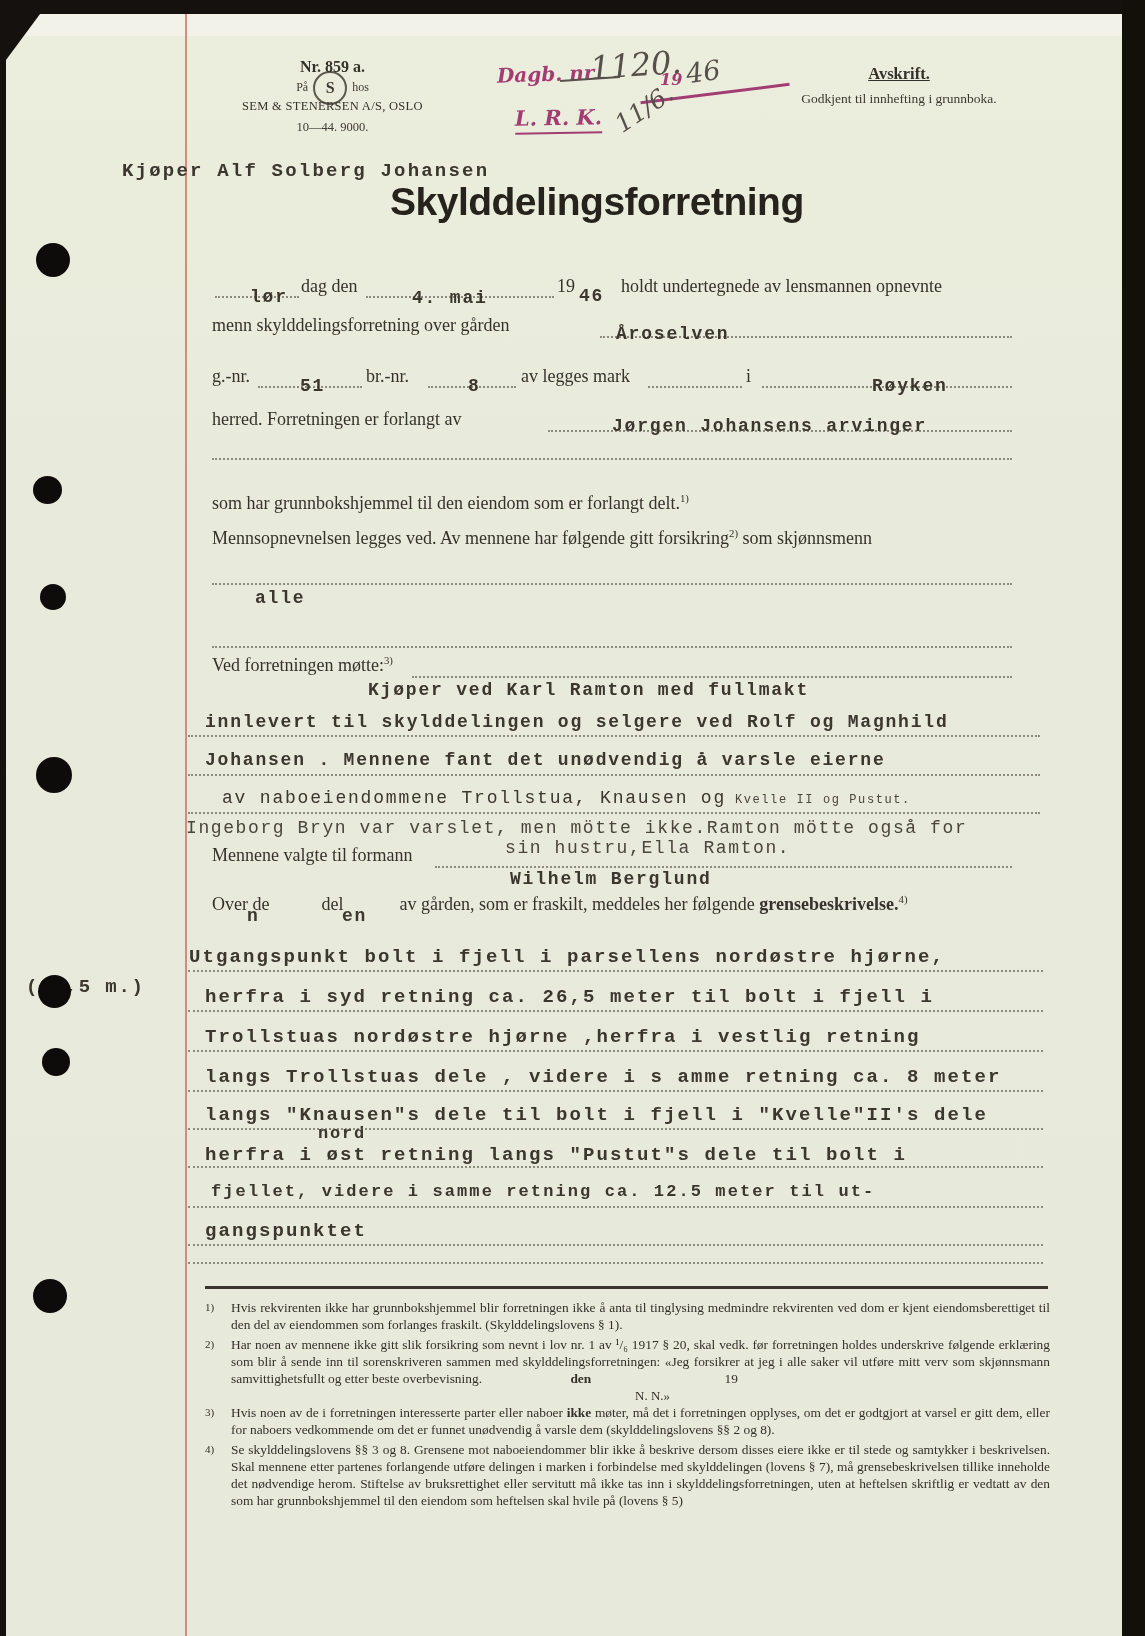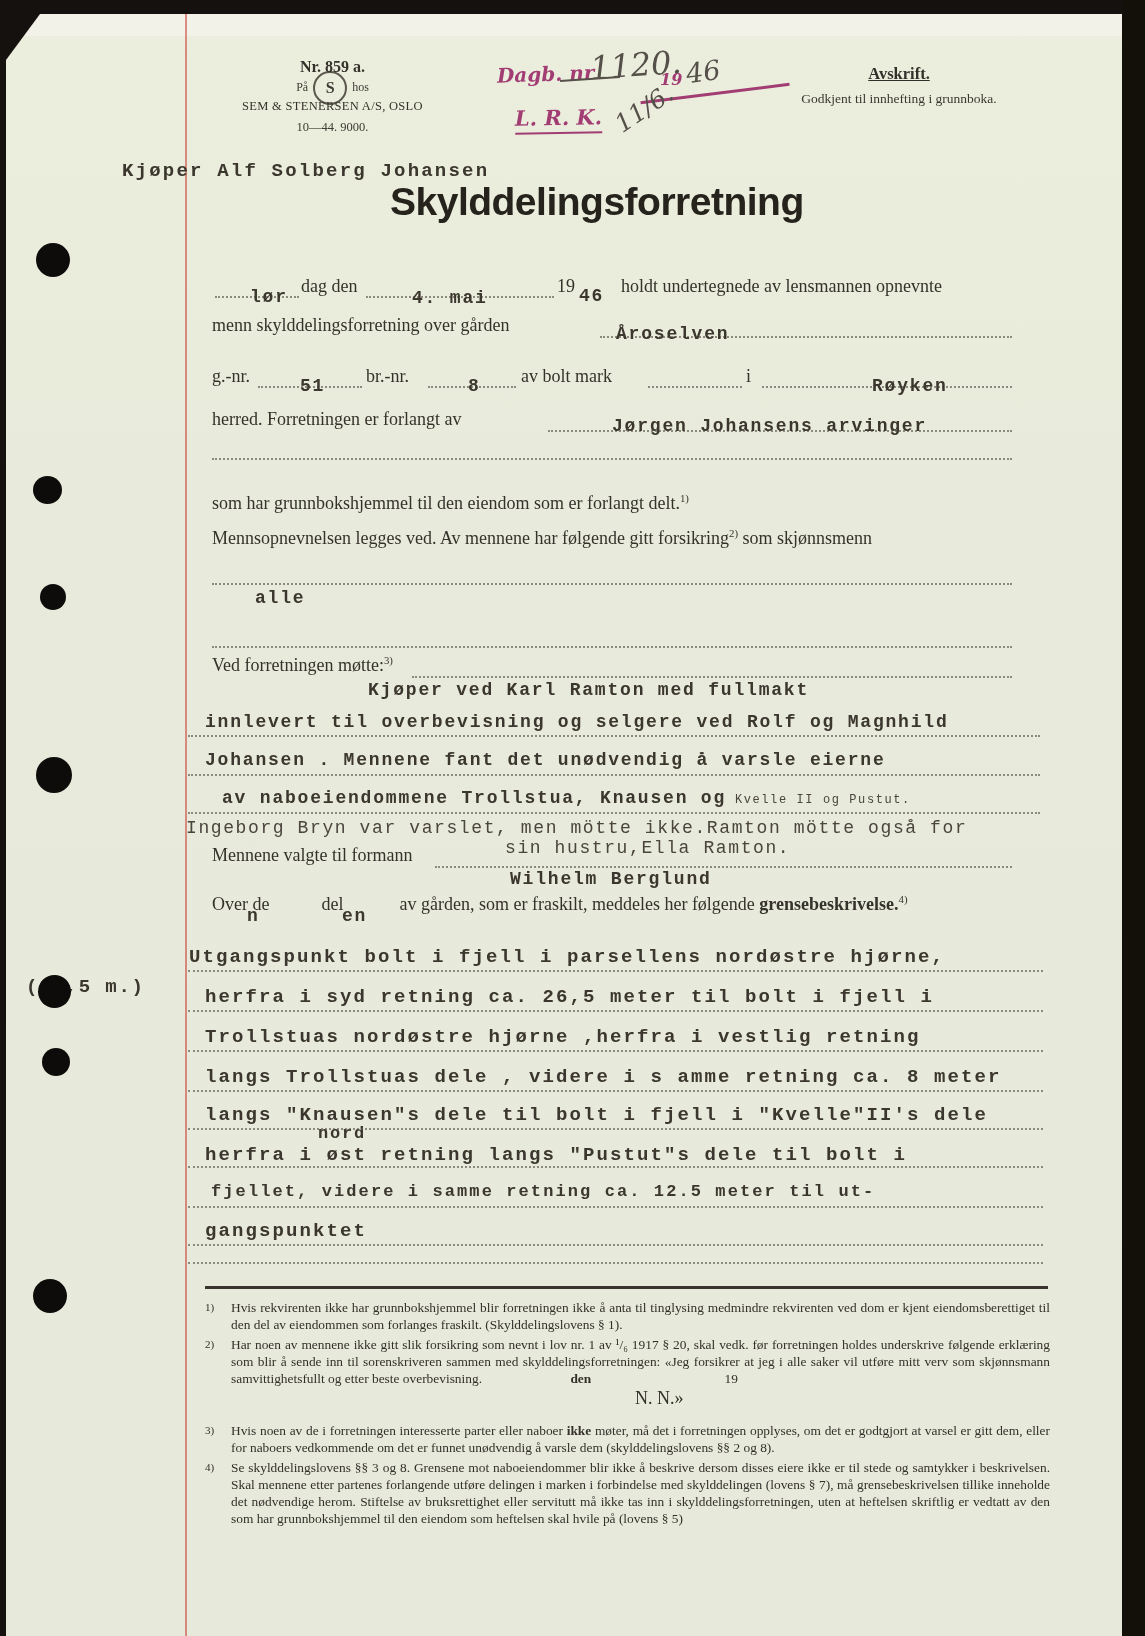--- a/index.html
+++ b/index.html
@@ -89,21 +89,21 @@
 <div class="printed" style="left:212px;top:315px;">menn skylddelingsforretning over gården</div>
 <div class="dot" style="left:600px;top:336px;width:412px;"></div>
 <div class="typed" style="left:616px;top:324px;">Åroselven</div>
 
 <div class="printed" style="left:212px;top:366px;">g.-nr.</div>
 <div class="dot" style="left:258px;top:386px;width:104px;"></div>
 <div class="typed" style="left:300px;top:376px;">51</div>
 <div class="printed" style="left:366px;top:366px;">br.-nr.</div>
 <div class="dot" style="left:428px;top:386px;width:88px;"></div>
 <div class="typed" style="left:468px;top:376px;">8</div>
-<div class="printed" style="left:521px;top:366px;">av bolt mark</div>
+<div class="printed" style="left:521px;top:366px;">av legges mark</div>
 <div class="dot" style="left:648px;top:386px;width:94px;"></div>
 <div class="printed" style="left:746px;top:366px;">i</div>
 <div class="dot" style="left:762px;top:386px;width:250px;"></div>
 <div class="typed" style="left:872px;top:376px;">Røyken</div>
 
 <div class="printed" style="left:212px;top:409px;">herred.  Forretningen er forlangt av</div>
 <div class="dot" style="left:548px;top:430px;width:464px;"></div>
 <div class="typed" style="left:612px;top:416px;">Jørgen Johansens arvinger</div>
 <div class="dot" style="left:212px;top:458px;width:800px;"></div>
 
@@ -117,26 +117,26 @@
 <div class="dot" style="left:212px;top:583px;width:800px;"></div>
 <div class="typed" style="left:255px;top:588px;">alle</div>
 <div class="dot" style="left:212px;top:646px;width:800px;"></div>
 
 <div class="printed" style="left:212px;top:654px;">
   <span>Ved forretningen møtte:</span><span class="sup">3)</span>
 </div>
 <div class="dot" style="left:412px;top:676px;width:600px;"></div>
 <div class="typed" style="left:368px;top:680px;">Kjøper ved Karl Ramton med fullmakt</div>
 <div class="dot" style="left:188px;top:735px;width:852px;"></div>
-<div class="typed" style="left:205px;top:712px;">innlevert til overbevisning og selgere ved Rolf og Magnhild</div>
+<div class="typed" style="left:205px;top:712px;">innlevert til skylddelingen og selgere ved Rolf og Magnhild</div>
 <div class="dot" style="left:188px;top:774px;width:852px;"></div>
 <div class="typed" style="left:205px;top:750px;">Johansen .  Mennene fant det unødvendig å varsle eierne</div>
 <div class="dot" style="left:188px;top:812px;width:852px;"></div>
 <div style="position:absolute;left:222px;top:788px;white-space:nowrap;">
-  <span style="font-family:'Liberation Mono','DejaVu Sans Mono',monospace;font-weight:700;font-size:18px;letter-spacing:1.8px;color:#3b362e;">av naboeiendommene Trollstua, Knausen og</span><span style="font-family:'Liberation Mono','DejaVu Sans Mono',monospace;font-weight:400;font-size:12px;letter-spacing:1.6px;color:#4a453d;"> Kvelle II og Pustut.</span>
+  <span style="font-family:'Liberation Mono','DejaVu Sans Mono',monospace;font-weight:400;font-size:18px;letter-spacing:1.8px;color:#3b362e;">av naboeiendommene Trollstua, Knausen og</span><span style="font-family:'Liberation Mono','DejaVu Sans Mono',monospace;font-weight:400;font-size:12px;letter-spacing:1.6px;color:#4a453d;"> Kvelle II og Pustut.</span>
 </div>
 <div class="typed-light" style="left:186px;top:818px;">Ingeborg Bryn var varslet, men mötte ikke.Ramton mötte også for</div>
 <div class="printed" style="left:212px;top:845px;">Mennene valgte til formann</div>
 <div class="typed-light" style="left:505px;top:838px;">sin hustru,Ella Ramton.</div>
 <div class="dot" style="left:435px;top:866px;width:577px;"></div>
 <div class="typed" style="left:510px;top:869px;">Wilhelm Berglund</div>
 
 <div class="printed" style="left:212px;top:893px;">
   <span>Over de</span><span style="display:inline-block;width:52px;"></span><span>del</span><span style="display:inline-block;width:56px;"></span><span>av gården, som er fraskilt, meddeles her følgende </span><span class="bold">grensebeskrivelse.</span><span class="sup">4)</span>
 </div>
@@ -173,21 +173,21 @@
     <span class="txt">Hvis rekvirenten ikke har grunnbokshjemmel blir forretningen ikke å anta til tinglysing medmindre rekvirenten ved dom er kjent eiendomsberettiget til den del av eiendommen som forlanges fraskilt. (Skylddelingslovens § 1).</span>
   </div>
   <div class="fn">
     <span class="mark">2)</span>
     <span class="txt">
       <span>Har noen av mennene ikke gitt slik forsikring som nevnt i lov nr. 1 av ¹/₆ 1917 § 20, skal vedk. før forretningen holdes underskrive følgende erklæring som blir å sende inn til sorenskriveren sammen med skylddelingsforretningen:  «Jeg forsikrer at jeg i alle saker vil utføre mitt verv som skjønnsmann samvittighetsfullt og etter beste overbevisning.</span>
       <span style="margin-left:85px;font-weight:bold;">den</span>
       <span style="margin-left:130px;">19</span>
     </span>
   </div>
-  <div style="margin-left:430px;font-size:18px;color:#33302a;margin-top:-2px;margin-bottom:14px;">N. N.»</div>
+  <div style="margin-left:430px;font-size:13px;color:#33302a;margin-top:-2px;margin-bottom:1px;">N. N.»</div>
   <div class="fn">
     <span class="mark">3)</span>
     <span class="txt"><span>Hvis noen av de i forretningen interesserte parter eller naboer </span><span class="bold">ikke</span><span> møter, må det i forretningen opplyses, om det er godtgjort at varsel er gitt dem, eller for naboers vedkommende om det er funnet unødvendig å varsle dem (skylddelingslovens §§ 2 og 8).</span></span>
   </div>
   <div class="fn">
     <span class="mark">4)</span>
     <span class="txt">Se skylddelingslovens §§ 3 og 8. Grensene mot naboeiendommer blir ikke å beskrive dersom disses eiere ikke er til stede og samtykker i beskrivelsen. Skal mennene etter partenes forlangende utføre delingen i marken i forbindelse med skylddelingen (lovens § 7), må grensebeskrivelsen tillike inneholde det nødvendige herom. Stiftelse av bruksrettighet eller servitutt må ikke tas inn i skylddelingsforretningen, uten at heftelsen skriftlig er vedtatt av den som har grunnbokshjemmel til den eiendom som heftelsen skal hvile på (lovens § 5)</span>
   </div>
 </div>
 

